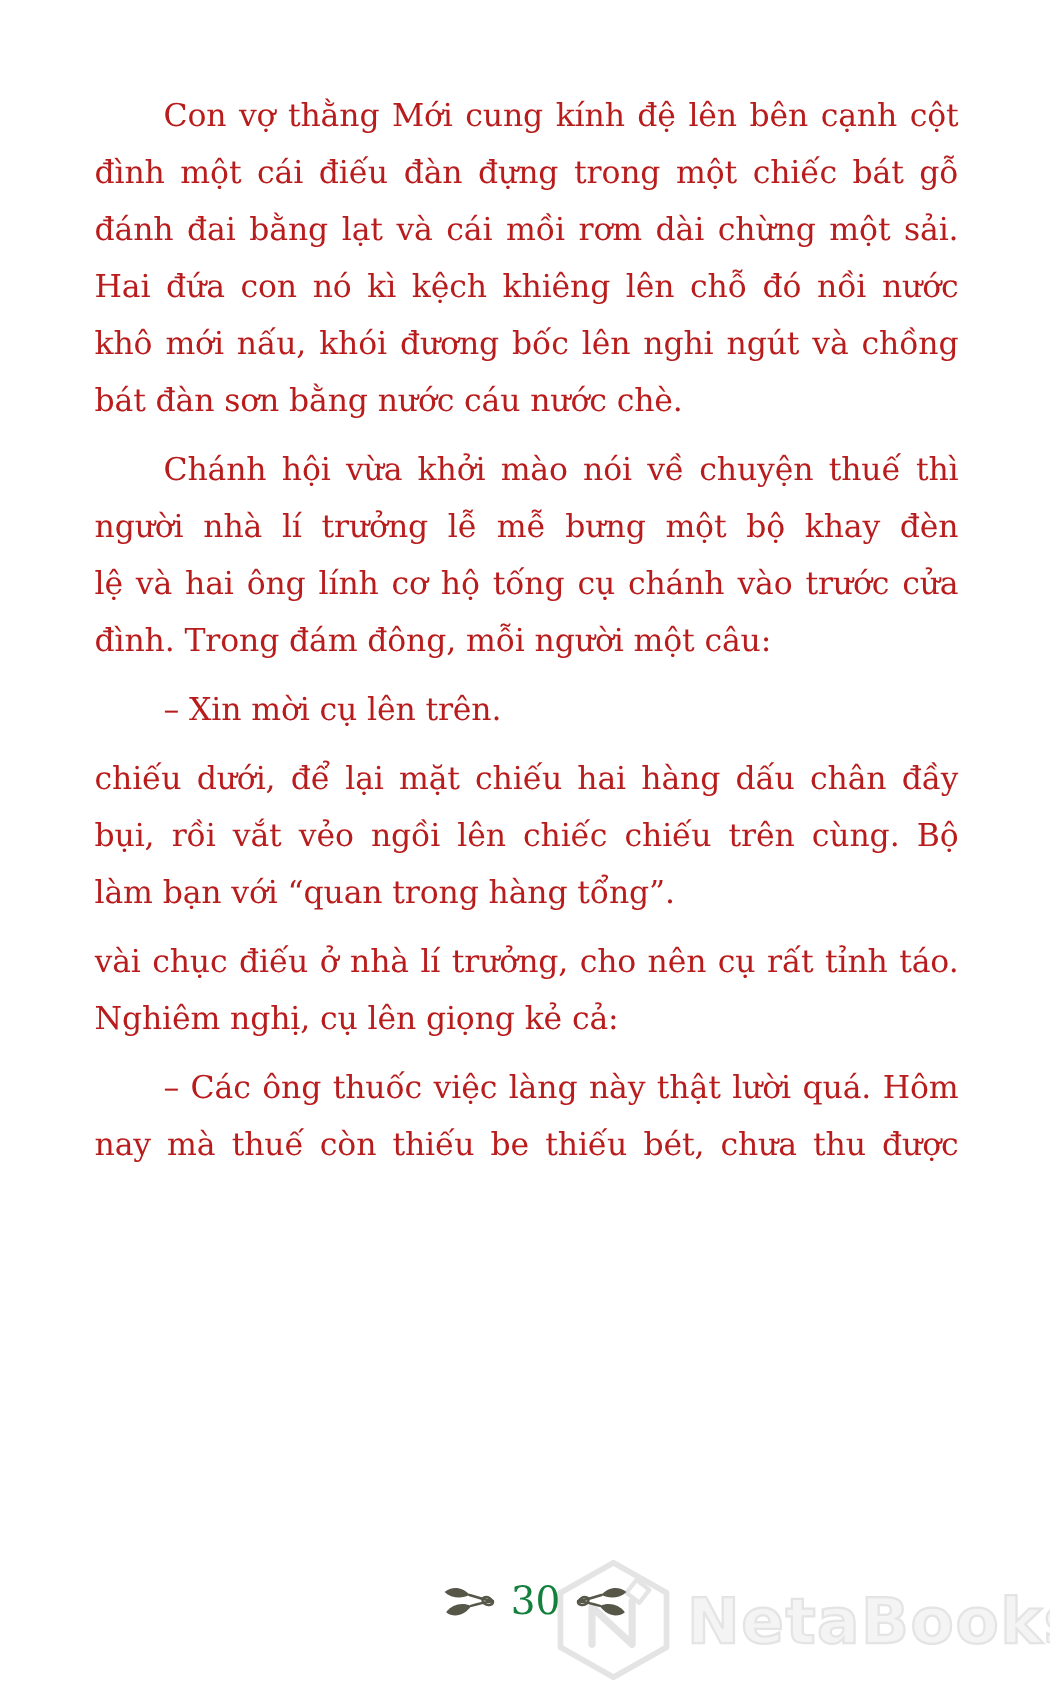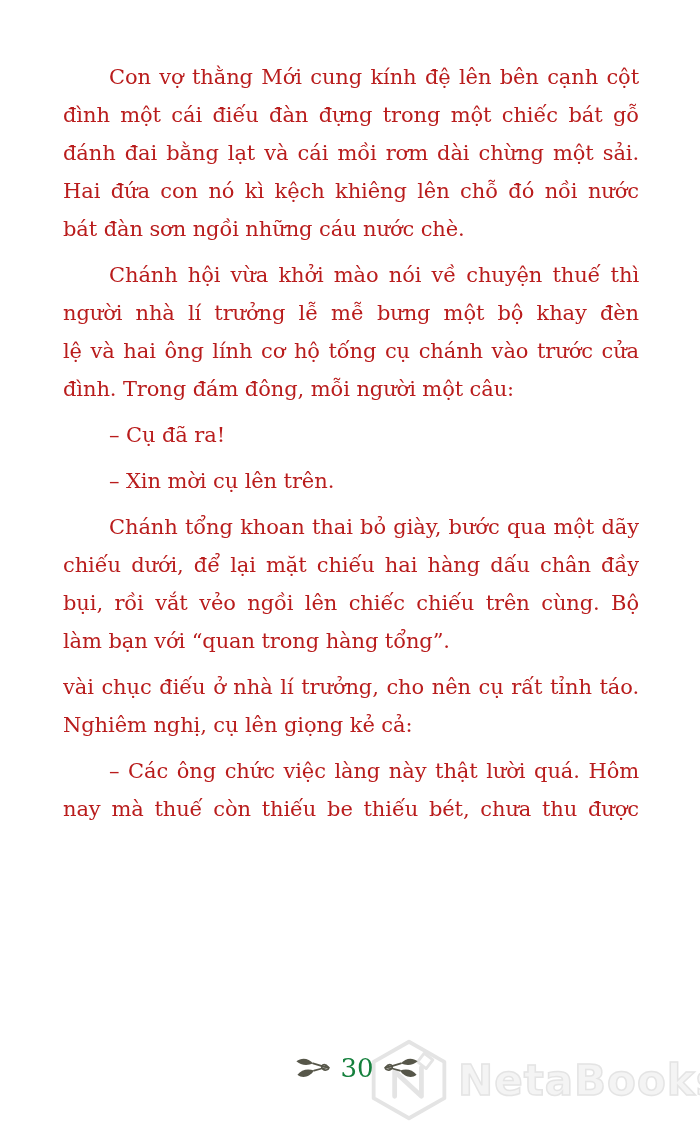--- a/index.html
+++ b/index.html
@@ -89,46 +89,43 @@
 <body>
 
 <div class="page">
 
   <div class="text-block" id="text-block">
       <div class="para">
         <div class="line indent">Con vợ thằng Mới cung kính đệ lên bên cạnh cột</div>
         <div class="line">đình một cái điếu đàn đựng trong một chiếc bát gỗ</div>
         <div class="line">đánh đai bằng lạt và cái mồi rơm dài chừng một sải.</div>
         <div class="line">Hai đứa con nó kì kệch khiêng lên chỗ đó nồi nước chè</div>
-        <div class="line left">bát đàn sơn ngồi những cáu nước chè.</div>
+        <div class="line">khô mới nấu, khói đương bốc lên nghi ngút và chồng</div>
+        <div class="line left">bát đàn sơn bằng nước cáu nước chè.</div>
       </div>
       <div class="para">
         <div class="line indent">Chánh hội vừa khởi mào nói về chuyện thuế thì</div>
         <div class="line">người nhà lí trưởng lễ mễ bưng một bộ khay đèn thuốc</div>
         <div class="line">lệ và hai ông lính cơ hộ tống cụ chánh vào trước cửa</div>
         <div class="line left">đình. Trong đám đông, mỗi người một câu:</div>
       </div>
       <div class="para">
-        <div class="line indent left">– Cụ đã ra!</div>
-      </div>
-      <div class="para">
         <div class="line indent left">– Xin mời cụ lên trên.</div>
       </div>
       <div class="para">
-        <div class="line indent">Chánh tổng khoan thai bỏ giày, bước qua một dãy</div>
         <div class="line">chiếu dưới, để lại mặt chiếu hai hàng dấu chân đầy cát</div>
         <div class="line">bụi, rồi vắt vẻo ngồi lên chiếc chiếu trên cùng. Bộ khay</div>
         <div class="line left">làm bạn với “quan trong hàng tổng”.</div>
       </div>
       <div class="para">
         <div class="line">vài chục điếu ở nhà lí trưởng, cho nên cụ rất tỉnh táo.</div>
         <div class="line left">Nghiêm nghị, cụ lên giọng kẻ cả:</div>
       </div>
       <div class="para">
-        <div class="line indent">– Các ông chức việc làng này thật lười quá. Hôm</div>
+        <div class="line indent">– Các ông thuốc việc làng này thật lười quá. Hôm</div>
         <div class="line">nay mà thuế còn thiếu be thiếu bét, chưa thu được một</div>
       </div>
     </div>
 
   <div class="watermark">
     <svg class="wm-hex" width="86" height="84" viewBox="0 0 90 86">
       <polygon points="45,3 82,24 82,62 45,83 8,62 8,24" fill="#ffffff" stroke="#e4e4e4" stroke-width="4" stroke-linejoin="round"></polygon>
       <path d="M30,60 L30,34 L58,60 L58,30" fill="none" stroke="#e4e4e4" stroke-width="5" stroke-linejoin="round" stroke-linecap="round"></path>
       <path d="M61,15 l9,7 -7,9 -9,-7 z" fill="none" stroke="#e4e4e4" stroke-width="3" stroke-linejoin="round"></path>
     </svg>

